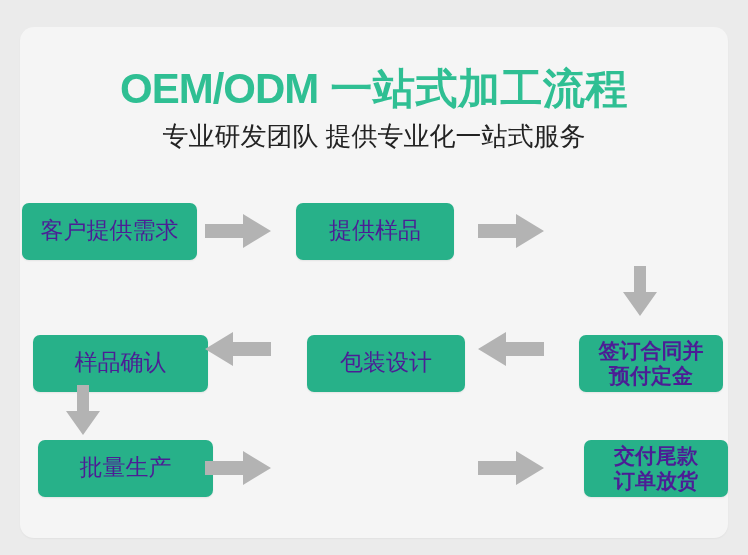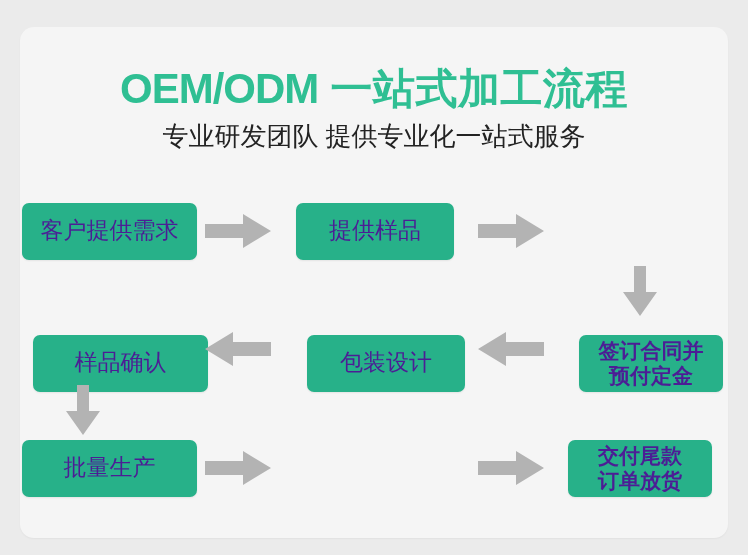--- a/index.html
+++ b/index.html
@@ -94,21 +94,21 @@
     font-weight: bold;
   }
 
   
   .col-a { left: 22px;  width: 175px; }
   .col-b { left: 296px; width: 158px; text-align: center; }
   .col-c { left: 568px; width: 144px; }
 
   .row-1 { top: 203px; height: 57px; }
   .row-2 { top: 335px; height: 57px; margin-left: 11px; }
-  .row-3 { top: 440px; height: 57px; }
+  .row-3 { top: 440px; height: 57px; margin-left: 16px; }
 
   
   .arrow-h {
     position: absolute;
     width: 66px;
     height: 38px;
   }
   .arrow-v {
     position: absolute;
     width: 34px;

